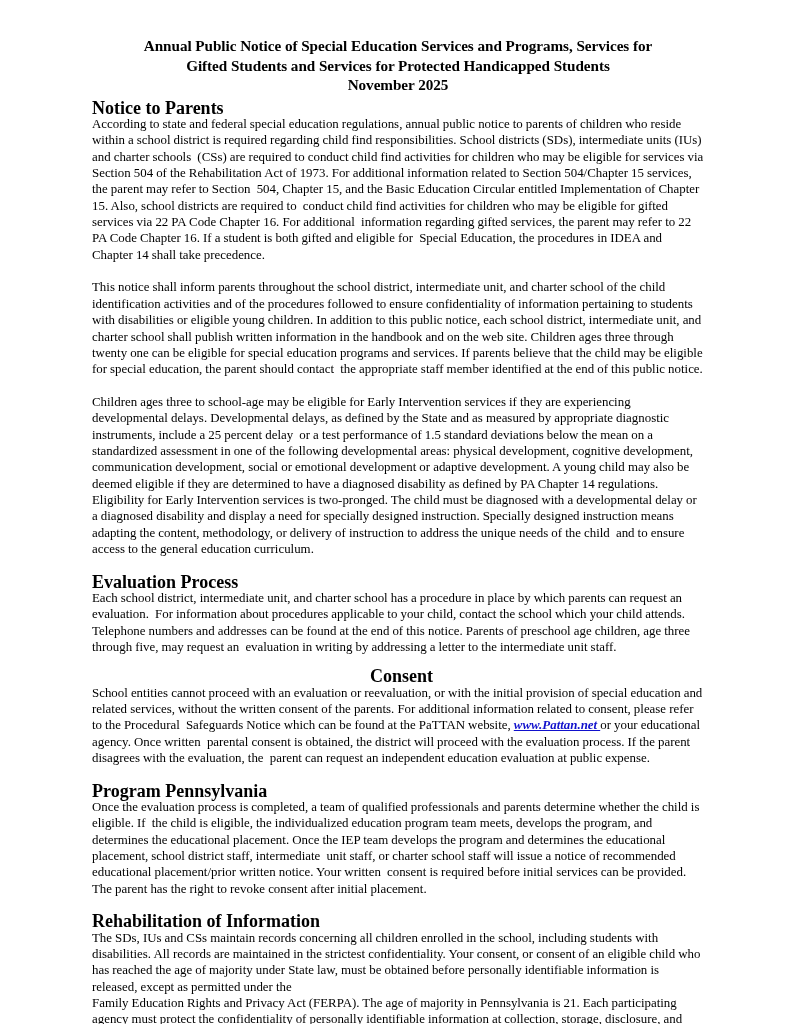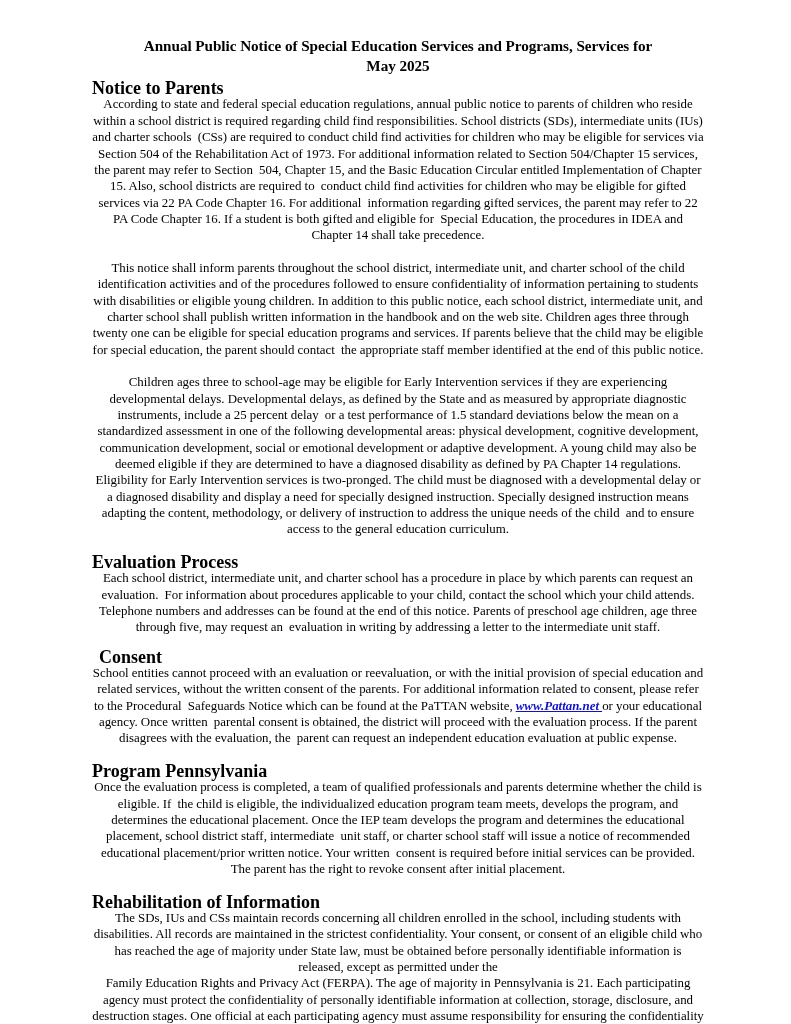--- a/index.html
+++ b/index.html
@@ -44,26 +44,27 @@
   }
   .section-heading {
     font-weight: bold;
     font-size: 18px;
     line-height: 16.3px;
     margin: 0;
     white-space: pre-wrap;
   }
   .heading-indent-sm {
     padding-left: 7px;
+    text-align: center;
   }
   p.para {
     font-size: 12.9px;
     line-height: 16.35px;
     margin: 0;
-    text-align: center;
+    text-align: left;
     white-space: pre-wrap;
     word-spacing: -0.15px;
   }
   .gap {
     height: 16.3px;
   }
   .gap-sm {
     height: 13px;
   }
   .gap-title {
@@ -79,21 +80,22 @@
   }
 </style>
 </head>
 <body>
 
 <div class="page">
   <div class="doc-body">
 
     <div class="doc-title">
       <span class="title-line">Annual Public Notice of Special Education Services and Programs, Services for</span>
-      <span class="title-line">May 2025</span>
+      <span class="title-line">Gifted Students and Services for Protected Handicapped Students</span>
+      <span class="title-line">November 2025</span>
     </div>
 
     <div class="gap-title"></div>
 
     <div class="section">
       <div class="section-heading">Notice to Parents</div>
       <p class="para">According to state and federal special education regulations, annual public notice to parents of children who reside within a school district is required regarding child find responsibilities. School districts (SDs), intermediate units (IUs) and charter schools  (CSs) are required to conduct child find activities for children who may be eligible for services via Section 504 of the Rehabilitation Act of 1973. For additional information related to Section 504/Chapter 15 services, the parent may refer to Section  504, Chapter 15, and the Basic Education Circular entitled Implementation of Chapter 15. Also, school districts are required to  conduct child find activities for children who may be eligible for gifted services via 22 PA Code Chapter 16. For additional  information regarding gifted services, the parent may refer to 22 PA Code Chapter 16. If a student is both gifted and eligible for  Special Education, the procedures in IDEA and Chapter 14 shall take precedence.</p>
       <div class="gap"></div>
       <p class="para">This notice shall inform parents throughout the school district, intermediate unit, and charter school of the child identification activities and of the procedures followed to ensure confidentiality of information pertaining to students with disabilities or eligible young children. In addition to this public notice, each school district, intermediate unit, and charter school shall publish written information in the handbook and on the web site. Children ages three through twenty one can be eligible for special education programs and services. If parents believe that the child may be eligible for special education, the parent should contact  the appropriate staff member identified at the end of this public notice.</p>
       <div class="gap"></div>

